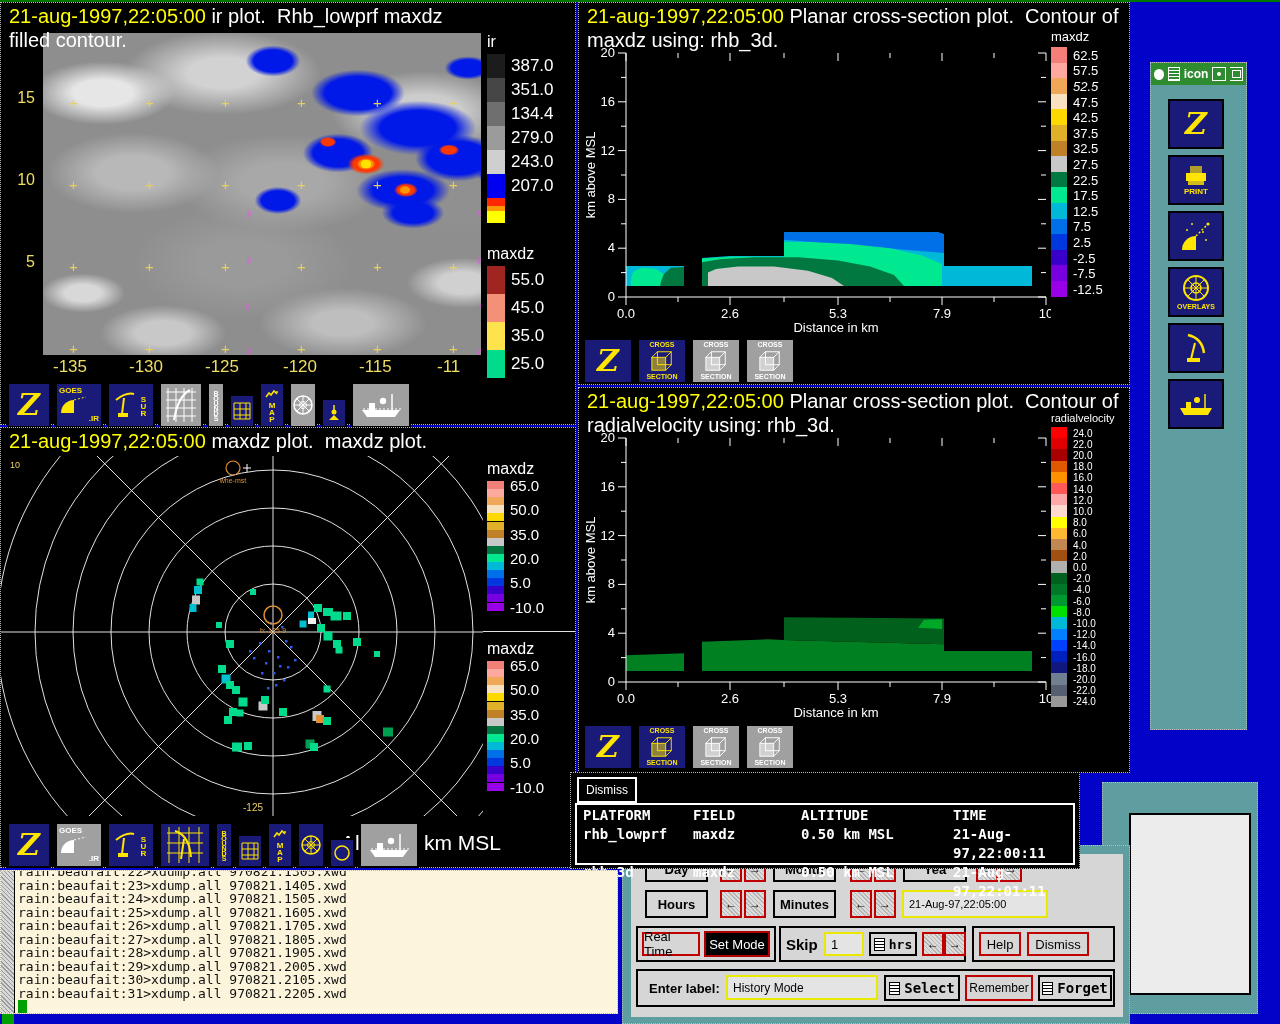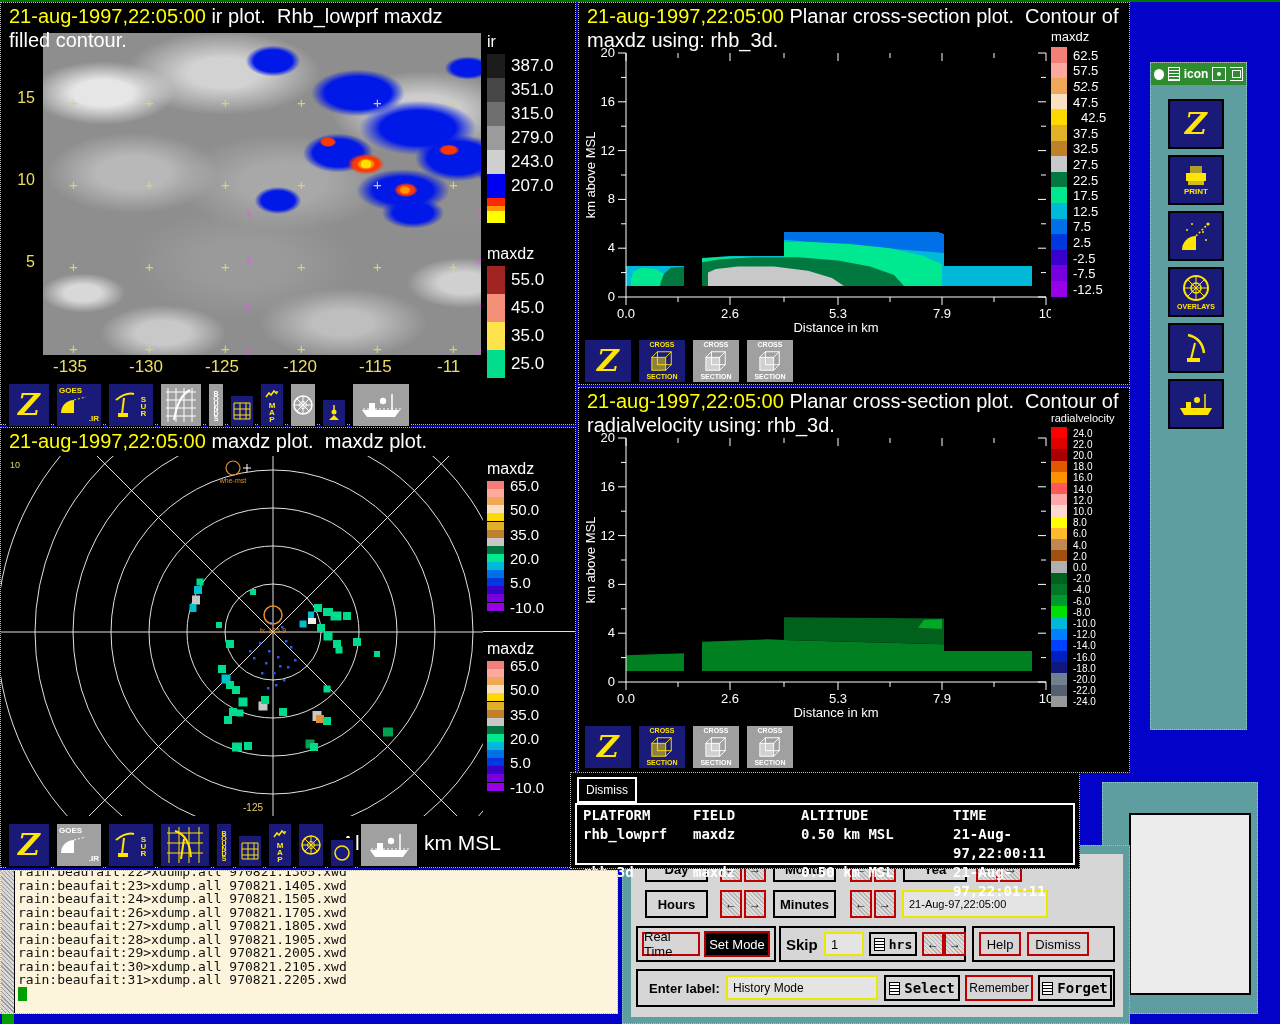--- a/index.html
+++ b/index.html
@@ -210,21 +210,21 @@
   <div class="xlab" style="left:436px;top:354px;">-11</div>
 
   <div class="cb cb-lg" style="left:486px;top:30px;">
       <div class="cb-lab">ir</div>
       <div class="cb-body" style="height: 169px; width: 90px;">
         <div class="cb-sw" style="top: 0px; height: 24px; width: 18px; background: rgb(28, 28, 28);"></div>
         <div class="cb-t" style="top: 12px; left: 24px;">387.0</div>
         <div class="cb-sw" style="top: 24px; height: 24px; width: 18px; background: rgb(70, 70, 70);"></div>
         <div class="cb-t" style="top: 36px; left: 24px;">351.0</div>
         <div class="cb-sw" style="top: 48px; height: 24px; width: 18px; background: rgb(111, 111, 111);"></div>
-        <div class="cb-t" style="top: 60px; left: 24px;">315.0</div>
+        <div class="cb-t" style="top: 60px; left: 24px;">134.4</div>
         <div class="cb-sw" style="top: 72px; height: 24px; width: 18px; background: rgb(155, 155, 155);"></div>
         <div class="cb-t" style="top: 84px; left: 24px;">279.0</div>
         <div class="cb-sw" style="top: 96px; height: 24px; width: 18px; background: rgb(207, 207, 207);"></div>
         <div class="cb-t" style="top: 108px; left: 24px;">243.0</div>
         <div class="cb-sw" style="top: 120px; height: 24px; width: 18px; background: rgb(0, 0, 240);"></div>
         <div class="cb-t" style="top: 132px; left: 24px;">207.0</div>
         <div class="cb-sw" style="top: 144px; height: 8px; width: 18px; background: rgb(255, 40, 0);"></div>
         <div class="cb-sw" style="top: 152px; height: 5px; width: 18px; background: rgb(255, 152, 0);"></div>
         <div class="cb-sw" style="top: 157px; height: 12px; width: 18px; background: rgb(255, 255, 0);"></div>
       </div>
@@ -387,21 +387,21 @@
       <div class="cb-body" style="height: 249.6px; width: 90px; padding-left: 48px;">
         <div class="cb-sw" style="top: 0px; height: 15.6px; width: 16px; background: rgb(242, 128, 120);"></div>
         <div class="cb-t" style="top: 7.8px; left: 22px;">62.5</div>
         <div class="cb-sw" style="top: 15.6px; height: 15.6px; width: 16px; background: rgb(255, 168, 160);"></div>
         <div class="cb-t" style="top: 23.4px; left: 22px;">57.5</div>
         <div class="cb-sw" style="top: 31.2px; height: 15.6px; width: 16px; background: rgb(240, 168, 88);"></div>
         <div class="cb-t" style="top: 39px; left: 22px; font-style: italic;">52.5</div>
         <div class="cb-sw" style="top: 46.8px; height: 15.6px; width: 16px; background: rgb(248, 224, 192);"></div>
         <div class="cb-t" style="top: 54.6px; left: 22px;">47.5</div>
         <div class="cb-sw" style="top: 62.4px; height: 15.6px; width: 16px; background: rgb(255, 216, 0);"></div>
-        <div class="cb-t" style="top: 70.2px; left: 22px; margin-left: 8px;">42.5</div>
+        <div class="cb-t" style="top: 70.2px; left: 22px;">42.5</div>
         <div class="cb-sw" style="top: 78px; height: 15.6px; width: 16px; background: rgb(224, 176, 40);"></div>
         <div class="cb-t" style="top: 85.8px; left: 22px;">37.5</div>
         <div class="cb-sw" style="top: 93.6px; height: 15.6px; width: 16px; background: rgb(192, 128, 40);"></div>
         <div class="cb-t" style="top: 101.4px; left: 22px;">32.5</div>
         <div class="cb-sw" style="top: 109.2px; height: 15.6px; width: 16px; background: rgb(200, 200, 200);"></div>
         <div class="cb-t" style="top: 117px; left: 22px;">27.5</div>
         <div class="cb-sw" style="top: 124.8px; height: 15.6px; width: 16px; background: rgb(0, 120, 64);"></div>
         <div class="cb-t" style="top: 132.6px; left: 22px;">22.5</div>
         <div class="cb-sw" style="top: 140.4px; height: 15.6px; width: 16px; background: rgb(0, 232, 144);"></div>
         <div class="cb-t" style="top: 148.2px; left: 22px;">17.5</div>
@@ -902,20 +902,21 @@
  </div>
 </div>
 
 <div class="xwin" style="left:0;top:870px;width:618px;height:144px;background:#FCF5DC;z-index:7;">
   <div style="position:absolute;left:0;top:0;width:13px;height:100%;background:repeating-linear-gradient(45deg,#9A9A9A 0 1px,#D8D8D8 1px 3px);border-right:1px solid #000;"></div>
   <div style="position:absolute;left:17px;top:0;right:2px;bottom:0;overflow:hidden;">
     <div style="margin-top:-6px;">
         <div class="term-line">rain:beaufait:22&gt;xdump.all 970821.1305.xwd</div>
         <div class="term-line">rain:beaufait:23&gt;xdump.all 970821.1405.xwd</div>
         <div class="term-line">rain:beaufait:24&gt;xdump.all 970821.1505.xwd</div>
+        <div class="term-line">rain:beaufait:25&gt;xdump.all 970821.1605.xwd</div>
         <div class="term-line">rain:beaufait:26&gt;xdump.all 970821.1705.xwd</div>
         <div class="term-line">rain:beaufait:27&gt;xdump.all 970821.1805.xwd</div>
         <div class="term-line">rain:beaufait:28&gt;xdump.all 970821.1905.xwd</div>
         <div class="term-line">rain:beaufait:29&gt;xdump.all 970821.2005.xwd</div>
         <div class="term-line">rain:beaufait:30&gt;xdump.all 970821.2105.xwd</div>
         <div class="term-line">rain:beaufait:31&gt;xdump.all 970821.2205.xwd</div>
       </div>
     <span style="display:inline-block;width:9px;height:14px;background:#00A000;"></span>
   </div>
 </div>

